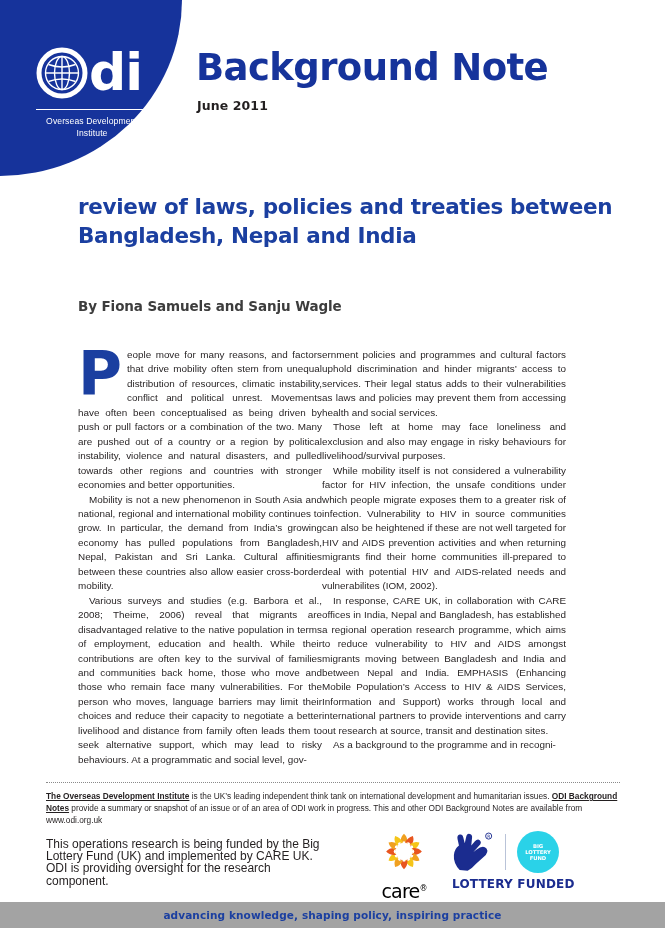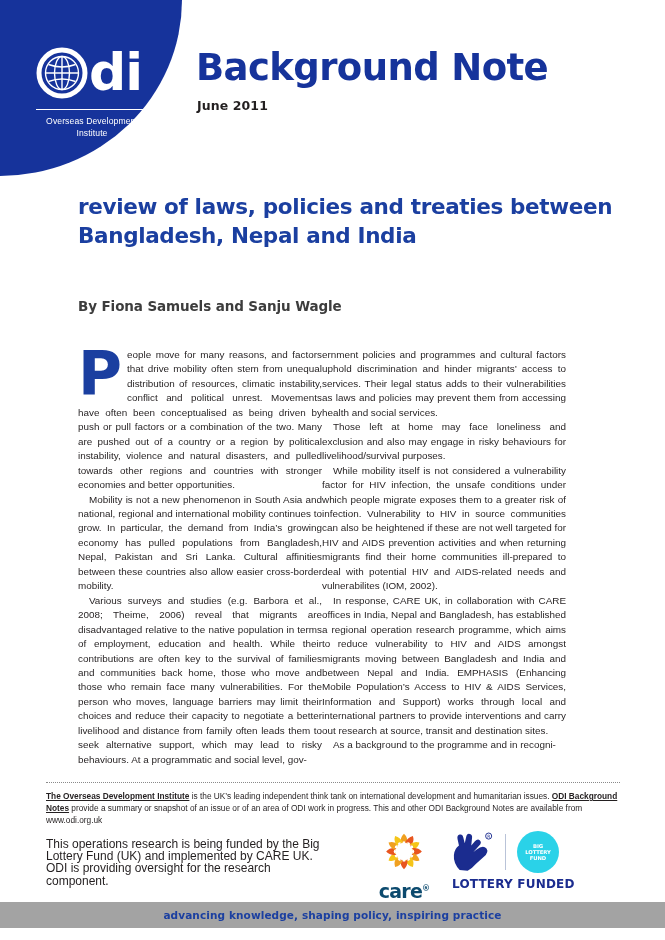--- a/index.html
+++ b/index.html
@@ -191,23 +191,23 @@
   }
   .care-logo {
     position: absolute;
     left: 0;
     top: 0;
     width: 78px;
     text-align: center;
   }
   .care-word {
     font-family: "DejaVu Sans", sans-serif;
-    font-weight: 700;
+    font-weight: 400;
     font-size: 19px;
-    color: #0c4a6e;
+    color: #000000;
     letter-spacing: -0.8px;
     margin-top: 1px;
   }
   .care-word sup {
     font-size: 8px;
     vertical-align: super;
   }
   .lottery-logo {
     position: absolute;
     left: 85px;

